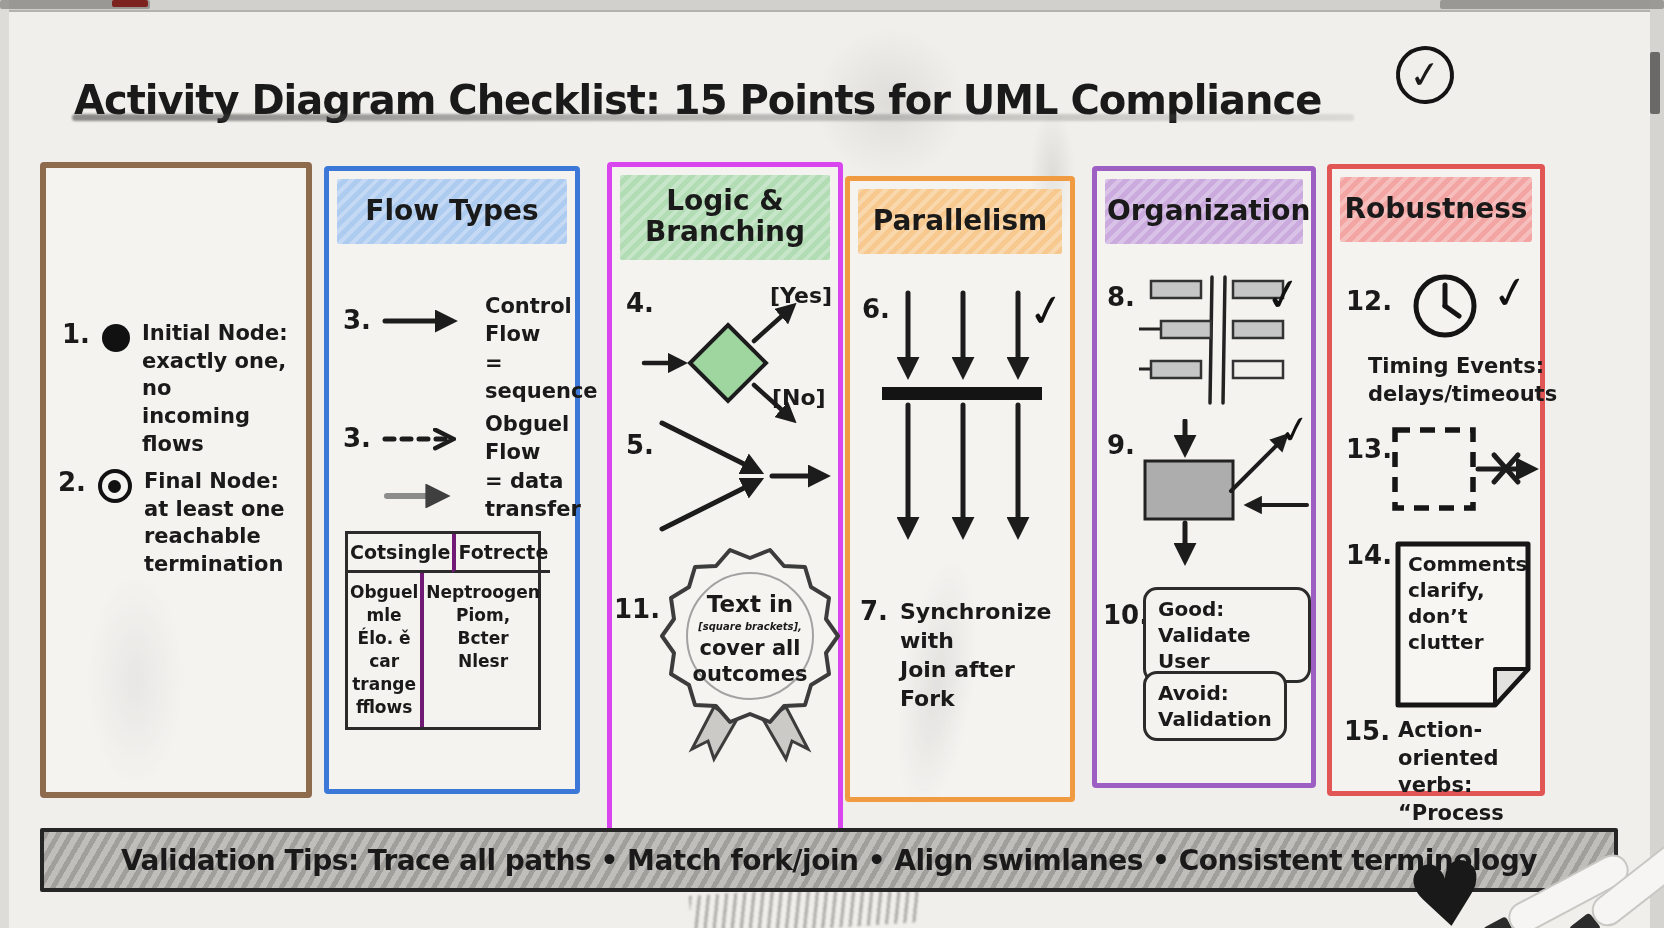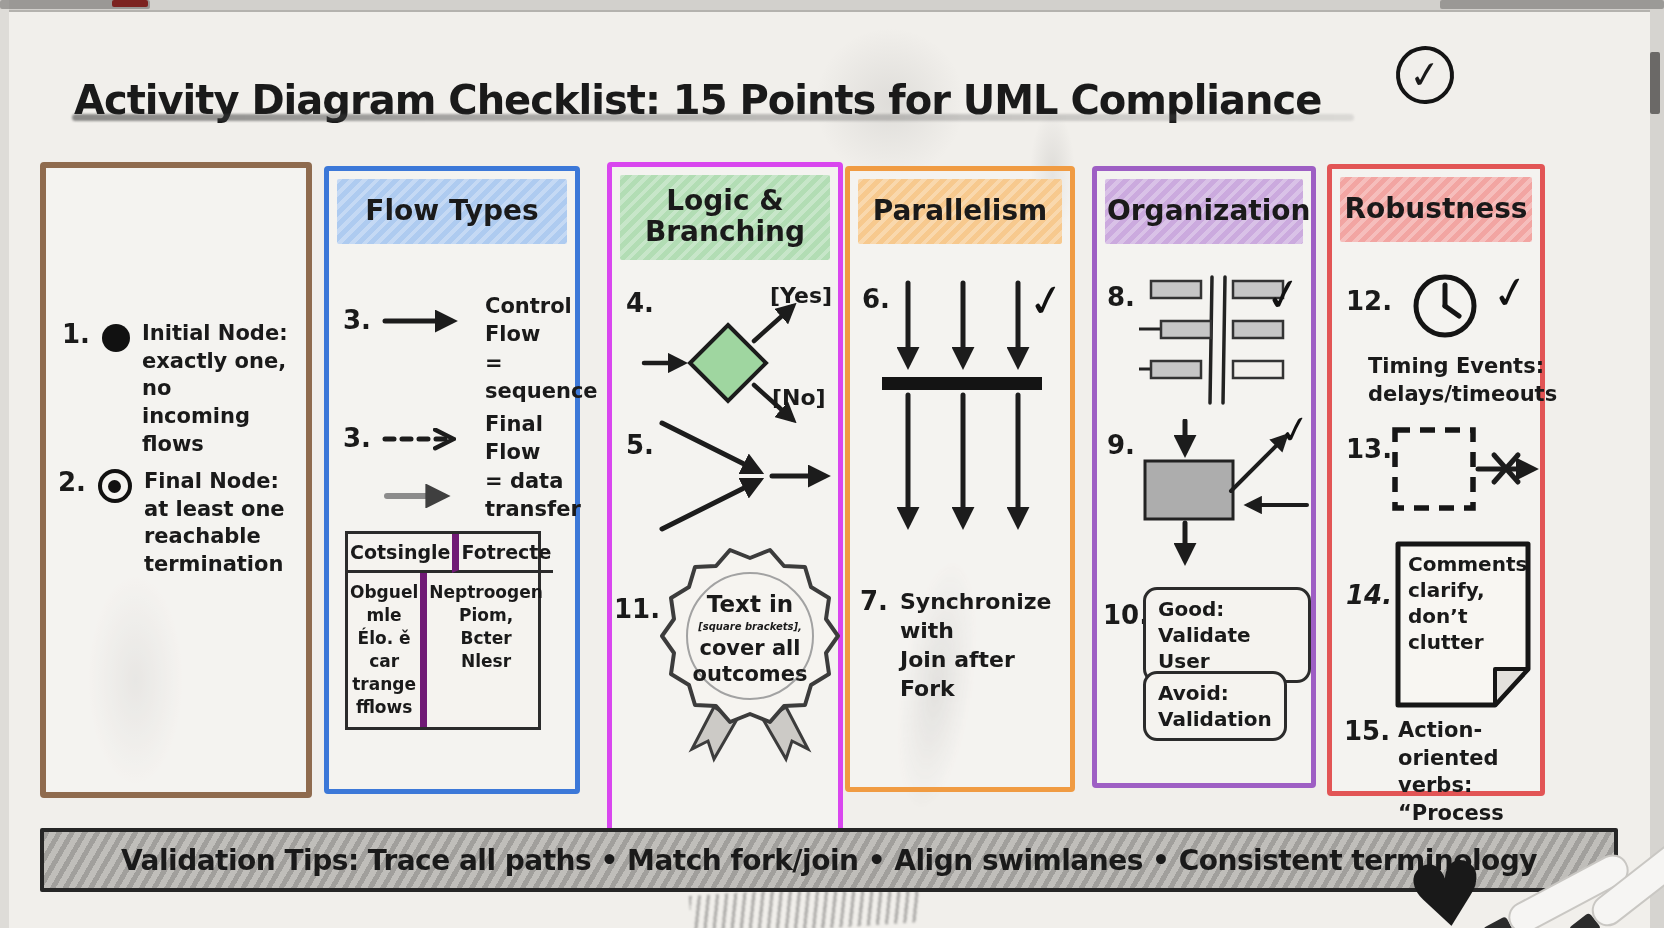--- a/index.html
+++ b/index.html
@@ -28,21 +28,21 @@
   
   .col{position:absolute;border-radius:4px;background:rgba(255,255,255,.25);}
   .col-head{
     position:absolute;top:8px;left:8px;right:8px;padding:10px 2px 12px;text-align:center;
     font-weight:bold;font-size:28px;line-height:1.12;white-space:pre-line;border-radius:2px;
     background-image:repeating-linear-gradient(135deg,rgba(255,255,255,.28) 0 4px,rgba(255,255,255,0) 4px 9px);
   }
   #c-start {left:40px;  top:162px; width:272px; height:636px; border:6px solid #8f6b4e;}
   #c-flow  {left:324px; top:166px; width:256px; height:628px; border:5px solid #3c78d8;}
   #c-logic {left:595px; top:162px; width:236px; height:712px; border:5px solid #d946ef;margin-left:12px;}
-  #c-par   {left:845px; top:166px; width:230px; height:626px; border:5px solid #f09b42;}
+  #c-par   {left:845px; top:176px; width:230px; height:626px; border:5px solid #f09b42;}
   #c-org   {left:1092px;top:166px; width:224px; height:622px; border:5px solid #9e5fc4;}
   #c-rob   {left:1327px;top:164px; width:218px; height:632px; border:5px solid #e25555;}
   #c-start .col-head{background-color:#b9916f;font-size:31px;}
   #c-flow  .col-head{background-color:#aecbf0;padding-top:16px;padding-bottom:18px;}
   #c-logic .col-head{background-color:#b2ddb4;}
   #c-par   .col-head{background-color:#f7c98e;padding-top:16px;padding-bottom:18px;}
   #c-org   .col-head{background-color:#cbaade;padding-top:16px;padding-bottom:18px;}
   #c-rob   .col-head{background-color:#f2a5a2;padding-top:16px;padding-bottom:18px;}
   .item{position:absolute;display:flex;gap:12px;align-items:flex-start;}
   .num{font-size:26px;font-weight:bold;line-height:1.1;}
@@ -55,21 +55,21 @@
   .final-node i{width:13px;height:13px;background:#111;border-radius:50%;}
   
   .flow-row{position:absolute;left:14px;display:grid;grid-template-columns:32px 98px 1fr;column-gap:6px;align-items:center;row-gap:2px;}
   .flow-row .desc{grid-column:3;}
   .flow-row .arrow2{grid-column:2;}
   
   .mini-table{position:absolute;left:16px;top:360px;width:196px;border:3px solid #2b2b2b;background:#f5f3ef;}
   .mini-table .tr{display:grid;grid-template-columns:1fr 1fr;}
   .mini-table .th{font-size:19px;font-weight:bold;text-align:center;padding:7px 2px;border-bottom:3px solid #2b2b2b;}
   .mini-table .td{font-size:17px;font-weight:bold;text-align:center;padding:8px 2px;line-height:1.35;}
-  .mini-table .th+.th,.mini-table .td+.td{border-left:7px solid #701a75;}
+  .mini-table .th+.th,.mini-table .td+.td{border-left:4px solid #701a75;}
   
   .badge-wrap{position:absolute;left:38px;top:372px;width:200px;height:230px;}
   .badge-text{position:absolute;left:0;top:52px;width:200px;text-align:center;font-weight:bold;line-height:1.2;}
   .badge-text .l1{font-size:23px;}
   .badge-text .l2{font-size:10px;margin-top:2px;font-style:italic;}
   .badge-text .l3{font-size:21px;margin-top:2px;line-height:1.25;}
   
   .round-box{position:absolute;border:3px solid #2b2b2b;border-radius:14px;padding:6px 12px;font-size:20px;font-weight:bold;line-height:1.3;background:#f5f3ef;}
   
   .note-wrap{position:absolute;left:60px;top:370px;width:142px;height:172px;}
@@ -156,21 +156,21 @@
         <line x1="4" y1="13" x2="70" y2="13" stroke="#1c1c1c" stroke-width="5" marker-end="url(#ah)"></line>
       </svg>
       <span class="txt">Control Flow</span>
       <span class="txt desc">= sequence</span>
     </div>
     <div class="flow-row" style="top:240px;">
       <span class="num">3.</span>
       <svg width="96" height="26">
         <line x1="4" y1="13" x2="68" y2="13" stroke="#1c1c1c" stroke-width="5" stroke-dasharray="9 8" marker-end="url(#ahopen)"></line>
       </svg>
-      <span class="txt">Final Flow</span>
+      <span class="txt">Obguel Flow</span>
       <svg class="arrow2" width="92" height="24">
         <line x1="6" y1="12" x2="62" y2="12" stroke="#8c8c8c" stroke-width="6" marker-end="url(#ahgray)"></line>
       </svg>
       <span class="txt desc">= data transfer</span>
     </div>
     <div class="mini-table">
       <div class="tr">
         <div class="th">Cotsingle</div>
         <div class="th">Fotrecte</div>
       </div>
@@ -285,21 +285,21 @@
     <span class="check" style="left:160px;top:102px;">✓</span>
     <div class="txt pre abs" style="left:36px;top:184px;">Timing Events:
 delays/timeouts</div>
     <span class="num abs" style="left:14px;top:266px;">13.</span>
     <svg class="abs" style="left:58px;top:254px;" width="152" height="94">
       <rect x="5" y="7" width="78" height="78" fill="none" stroke="#161616" stroke-width="5.5" stroke-dasharray="15 10"></rect>
       <line x1="88" y1="46" x2="142" y2="46" stroke="#1c1c1c" stroke-width="5" marker-end="url(#ah)"></line>
       <line x1="104" y1="32" x2="128" y2="59" stroke="#1c1c1c" stroke-width="5"></line>
       <line x1="104" y1="59" x2="128" y2="32" stroke="#1c1c1c" stroke-width="5"></line>
     </svg>
-    <span class="num abs" style="left:14px;top:412px;font-style:italic;">14.</span>
+    <span class="num abs" style="left:14px;top:372px;">14.</span>
     <div class="note-wrap">
       <svg width="142" height="172">
         <path d="M6,5 H136 V130 L103,166 H6 Z" fill="#f8f6f2" stroke="#161616" stroke-width="5" stroke-linejoin="round"></path>
         <path d="M136,130 L103,166 L103,130 Z" fill="#e3e1dd" stroke="#161616" stroke-width="4" stroke-linejoin="round"></path>
       </svg>
       <div class="note-text pre">Comments
 clarify,
 don’t
 clutter</div>
     </div>

